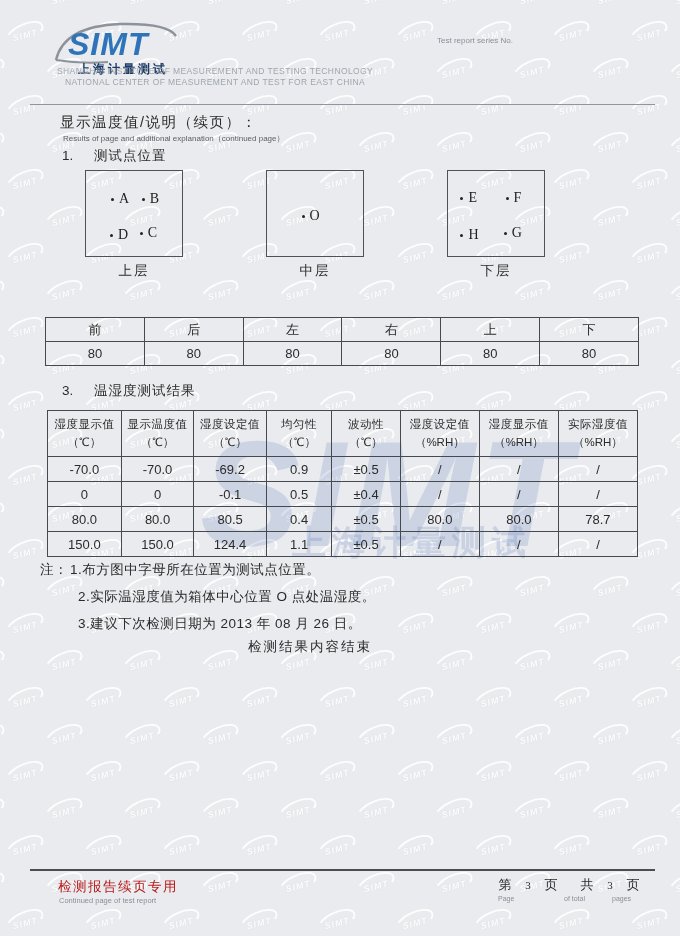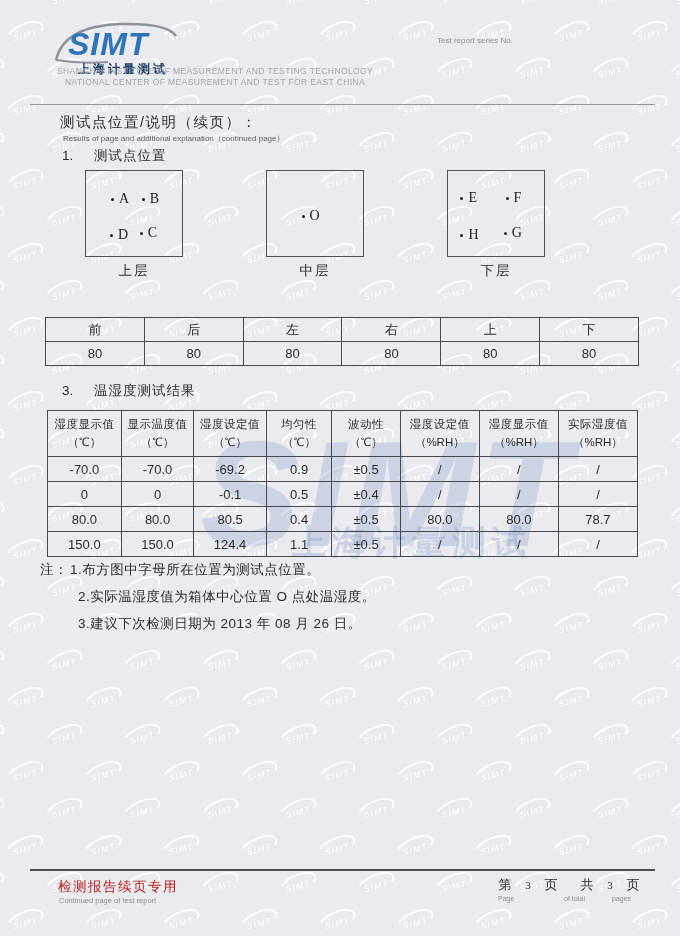--- a/index.html
+++ b/index.html
@@ -375,21 +375,21 @@
     </div>
     <div class="org-lines">
         <div class="org-line">SHANGHAI INSTITUTE OF MEASUREMENT AND  TESTING TECHNOLOGY</div>
         <div class="org-line">NATIONAL CENTER OF MEASUREMENT AND TEST FOR EAST CHINA</div>
       </div>
     <div class="report-no">
       <div class="report-no-sub">Test report series No.</div>
     </div>
     <div class="header-rule"></div>
 
-    <div class="title-cn">测试点位置/说明（续页）：</div>
+    <div class="title-cn">显示温度值/说明（续页）：</div>
     <div class="title-en">Results of page and additional explanation（continued page）</div>
 
     <div class="sec-head" id="sec1">
       <span class="sec-num">1.</span><span>测试点位置</span>
     </div>
     <div class="layers">
         <div class="layer">
           <div class="layer-box">
             <span class="pt" style="left: 26%; top: 24%;"><i class="dot"></i>A</span>
             <span class="pt" style="left: 58%; top: 23%;"><i class="dot"></i>B</span>
@@ -530,20 +530,21 @@
             <td>/</td>
           </tr>
         </tbody>
     </table>
 
     <div class="notes">
         <div class="note-line"><span class="note-prefix">注：</span>1.布方图中字母所在位置为测试点位置。</div>
         <div class="note-line indent">2.实际温湿度值为箱体中心位置 O 点处温湿度。</div>
         <div class="note-line indent">3.建议下次检测日期为 2013 年 08 月 26 日。</div>
       </div>
+    <div class="end-text">检测结果内容结束</div>
 
     <div class="footer-rule"></div>
     <div class="footer-left-cn">检测报告续页专用</div>
     <div class="footer-left-en">Continued page of test report</div>
     <div class="footer-page">
       <div class="fp-row">
         <span class="cn">第</span>
         <span class="no">3</span>
         <span class="cn">页</span>
         <span class="gap"></span>

